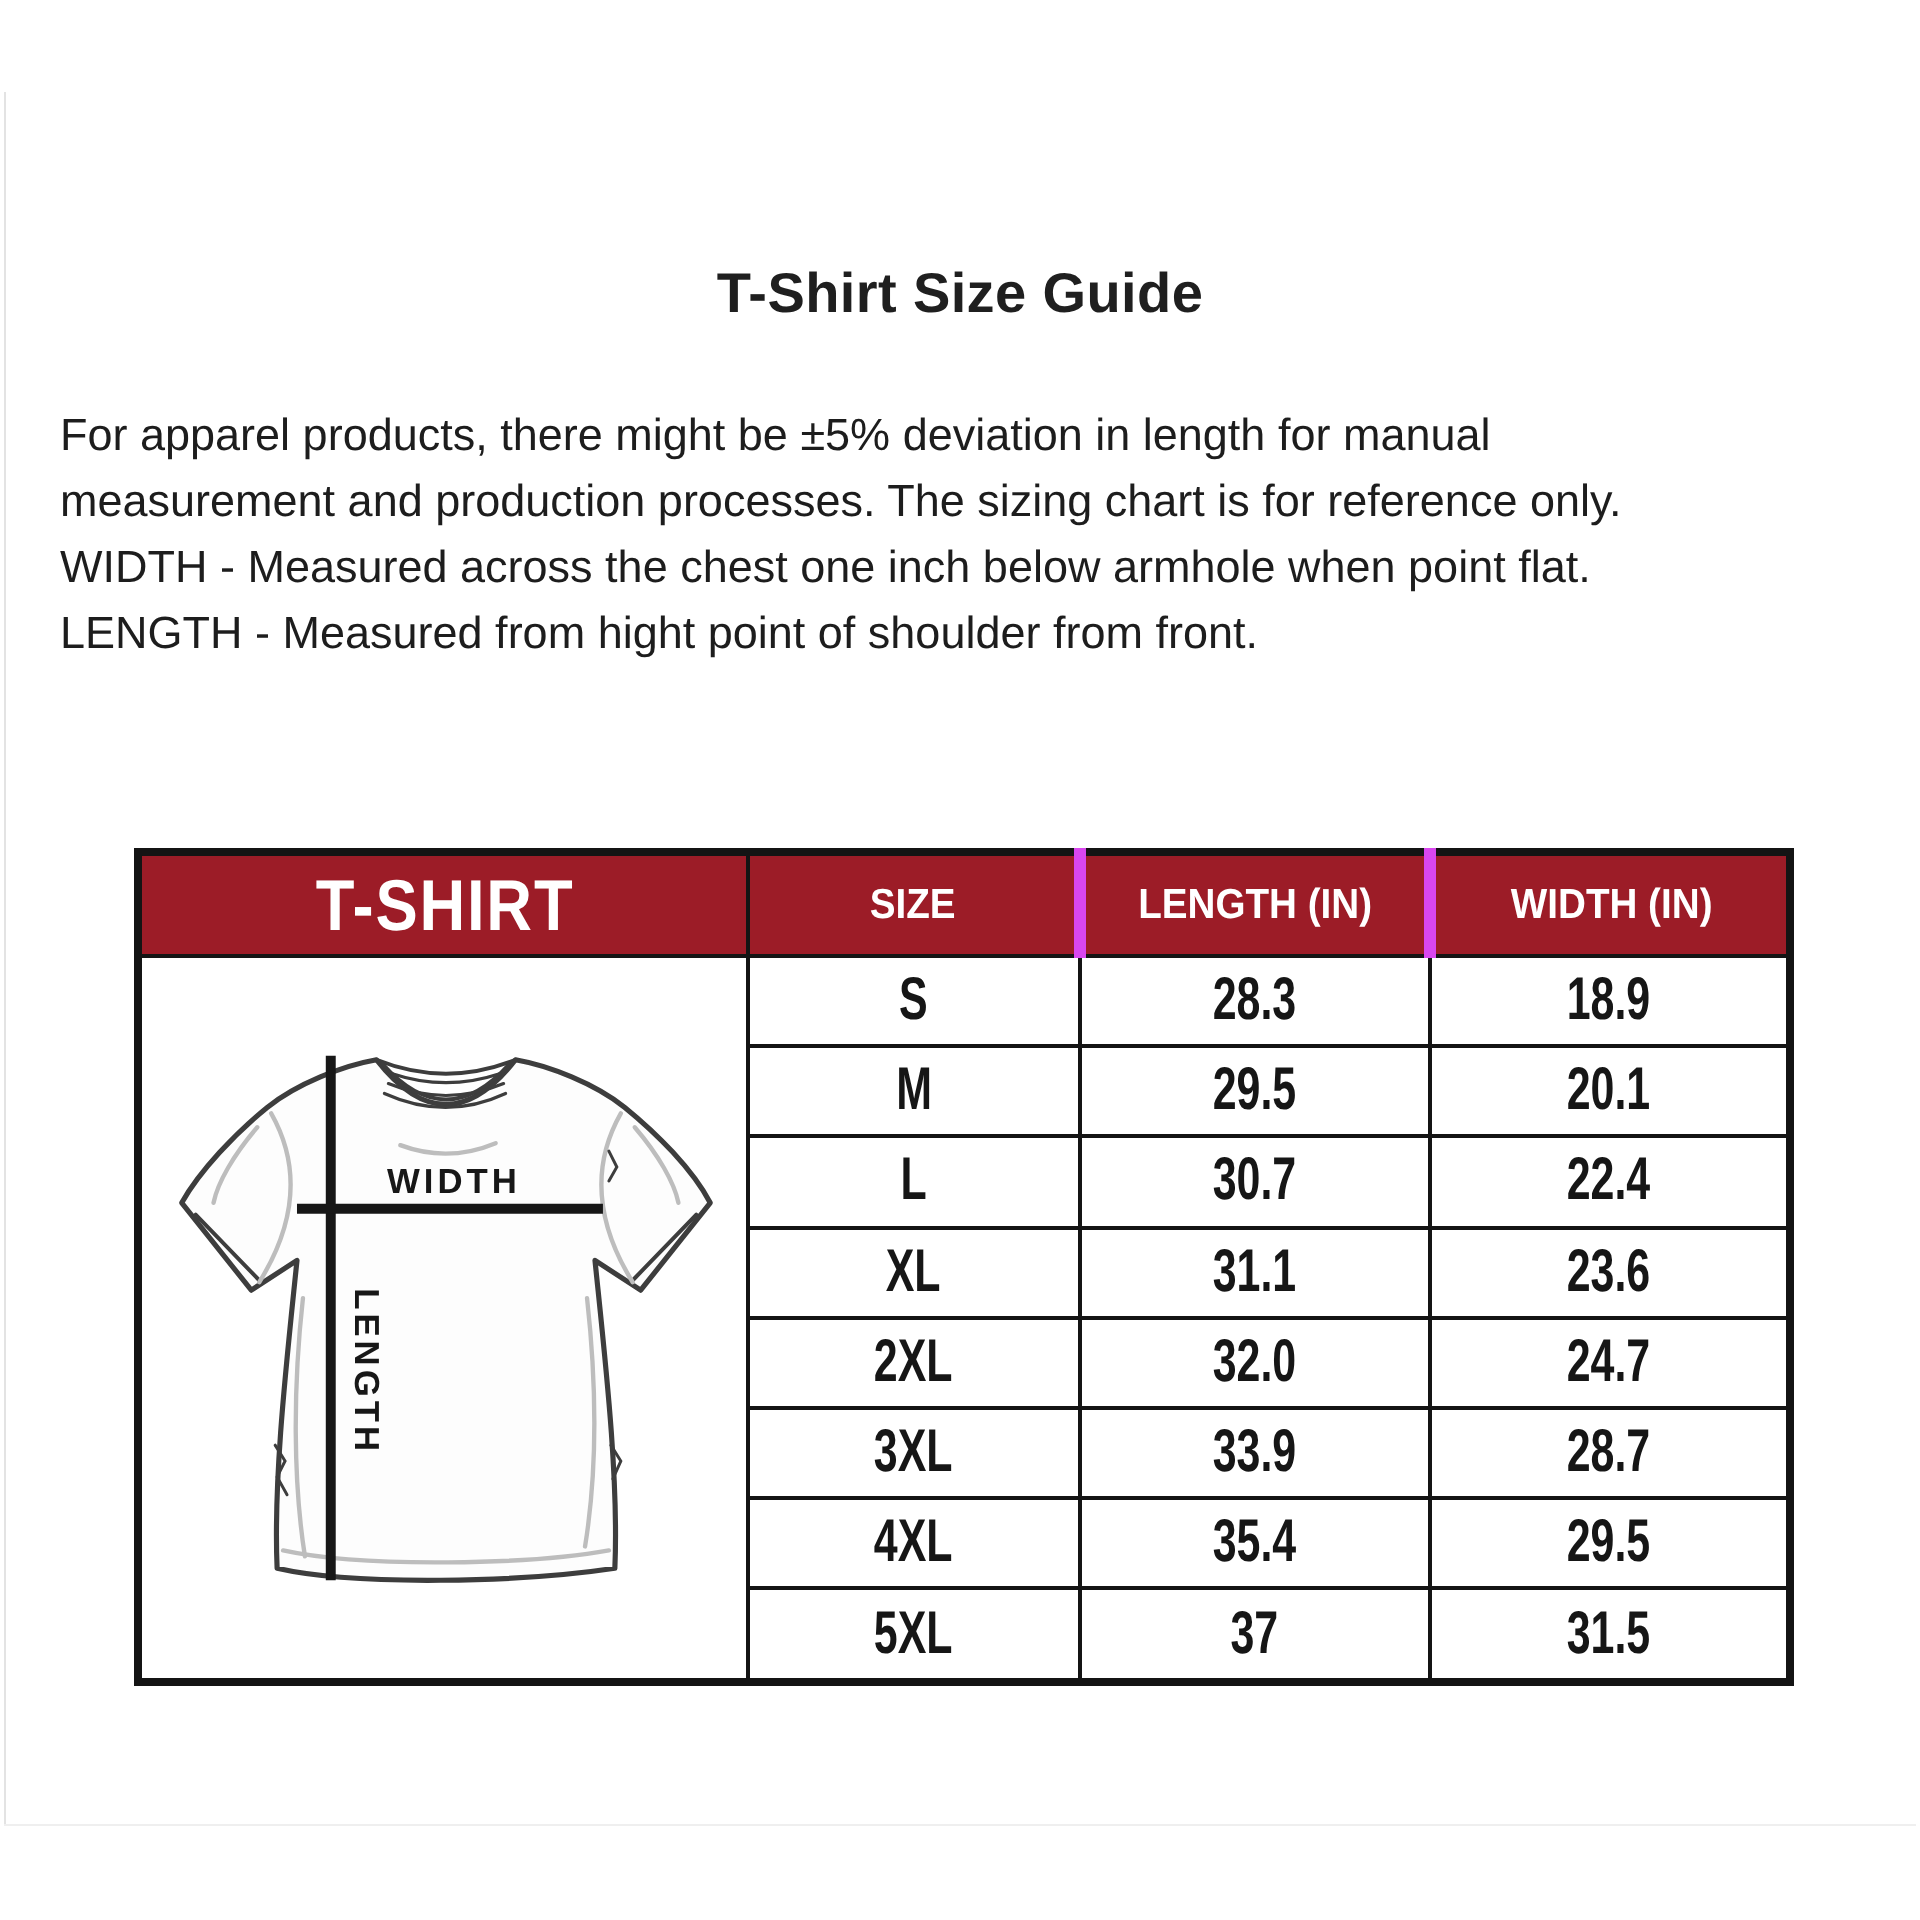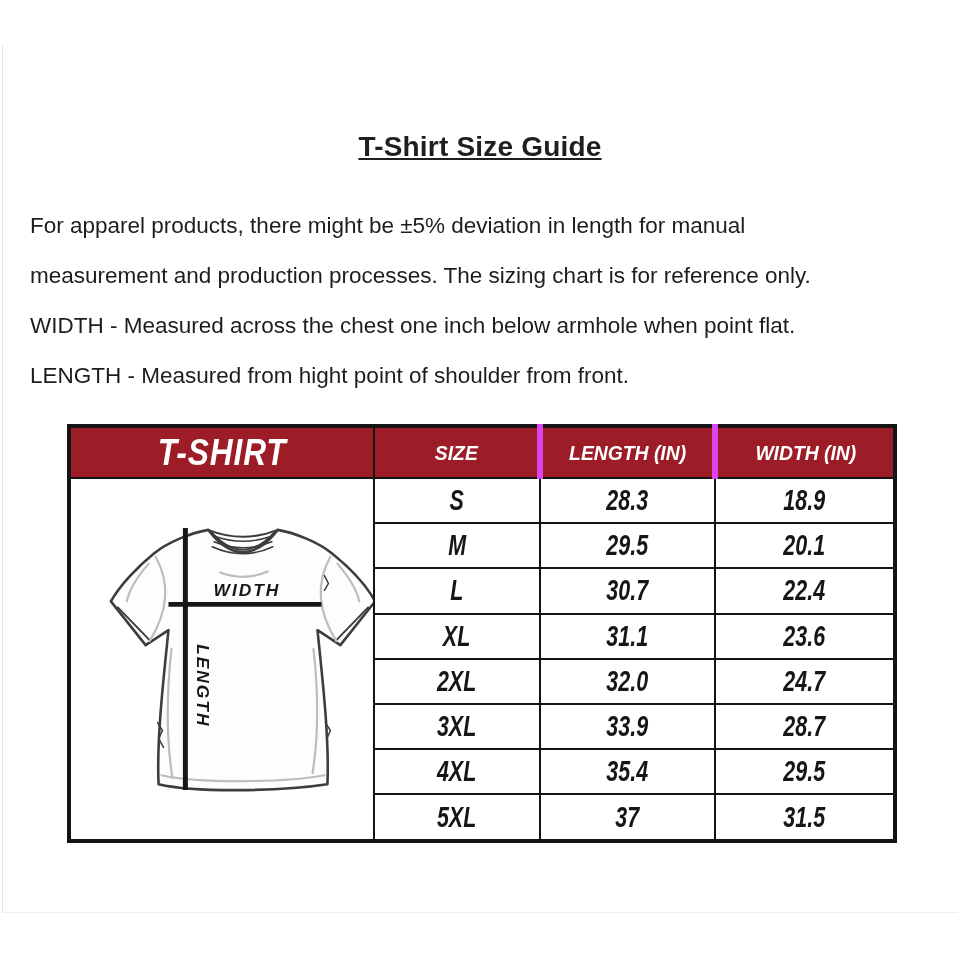--- a/index.html
+++ b/index.html
@@ -5,46 +5,45 @@
   html,body{margin:0;padding:0;background:#ffffff;}
   .page{
     position:relative;width:960px;height:960px;background:#ffffff;
     font-family:"Liberation Sans",sans-serif;color:#1c1c1c;overflow:hidden;
   }
   .photo-edge-left{position:absolute;left:2px;top:46px;width:1px;height:866px;background:#e3e3e3;}
   .photo-edge-bottom{position:absolute;left:2px;top:912px;width:956px;height:1px;background:#efefef;}
 
   .title{
     position:absolute;top:112px;left:0;width:100%;text-align:center;
-    font-size:28px;font-weight:700;color:#1f1f1f;letter-spacing:.2px;text-decoration:underline;
+    font-size:28px;font-weight:700;color:#1f1f1f;letter-spacing:.2px;
   }
   .intro{
     position:absolute;top:201px;left:30px;width:848px;
-    font-size:22.5px;line-height:50px;font-weight:400;color:#1d1d1d;
+    font-size:22.5px;line-height:33px;font-weight:400;color:#1d1d1d;
   }
   .intro p{margin:0;}
 
   .size-table-wrap{position:absolute;left:67px;top:424px;}
   table.size-table{
     border-collapse:collapse;table-layout:fixed;
     width:826px;height:419px;border:4px solid #141414;background:#ffffff;
   }
   .size-table th,.size-table td{
     border:2px solid #141414;padding:0;text-align:center;vertical-align:middle;
     overflow:hidden;
-    font-style:italic;
   }
   .size-table thead th{background:#9C1C27;color:#ffffff;height:49px;}
   th.sep-white{border-left:6px solid #d946ef;}
   .cn{display:inline-block;white-space:nowrap;}
   .cn.product{font-size:36px;font-weight:700;letter-spacing:1px;transform:scale(.88,1);}
   .cn.colhead{font-size:21px;font-weight:700;transform:scale(.92,1);}
   .cn.val{font-size:29px;font-weight:700;color:#161616;transform:scale(.74,1.04);}
   td.illus-cell{padding:0;}
-  .illus-box{width:100%;height:100%;display:flex;align-items:center;justify-content:flex-start;padding-left:22px;}
+  .illus-box{width:100%;height:100%;display:flex;align-items:center;justify-content:center;}
   .illus-box svg{display:block;width:298px;height:358px;}
 </style>
 </head>
 <body>
 
 <div class="page">
   <div class="photo-edge-left"></div>
   <div class="photo-edge-bottom"></div>
 
   <h1 class="title">T-Shirt Size Guide</h1>

